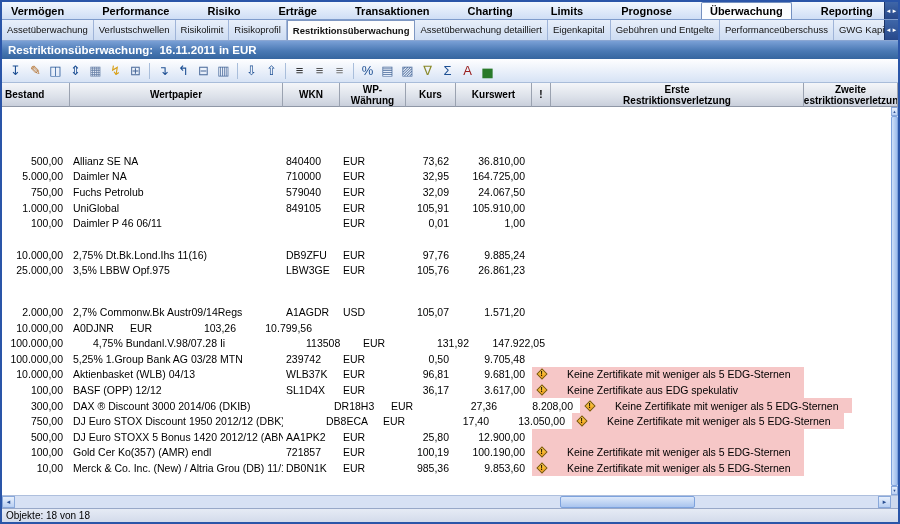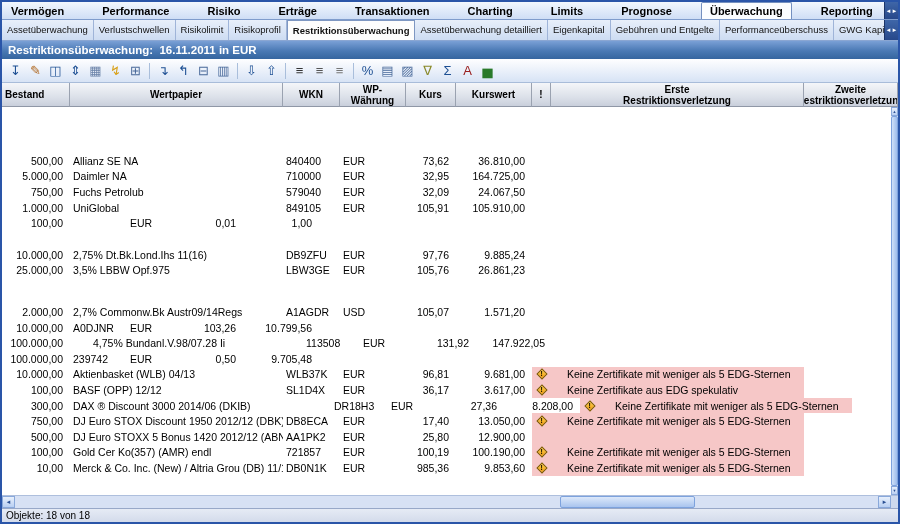--- a/index.html
+++ b/index.html
@@ -238,20 +238,21 @@
           <div class="cell align-left" style="width: 57px; flex: 0 0 57px;">849105</div>
           <div class="cell align-left" style="width: 66px; flex: 0 0 66px;">EUR</div>
           <div class="cell align-right" style="width: 50px; flex: 0 0 50px;">105,91</div>
           <div class="cell align-right" style="width: 76px; flex: 0 0 76px;">105.910,00</div>
           <div class="cell align-center" style="width: 19px; flex: 0 0 19px;"></div>
           <div class="cell align-left c-erste" style="width: 253px; flex: 0 0 253px;"></div>
           <div class="cell align-left" style="flex: 1 1 0%;"></div>
         </div>
         <div class="row">
           <div class="cell align-right" style="width: 68px; flex: 0 0 68px;">100,00</div>
+          <div class="cell align-left" style="width: 213px; flex: 0 0 213px;">Daimler P 46 06/11</div>
           <div class="cell align-left" style="width: 57px; flex: 0 0 57px;"></div>
           <div class="cell align-left" style="width: 66px; flex: 0 0 66px;">EUR</div>
           <div class="cell align-right" style="width: 50px; flex: 0 0 50px;">0,01</div>
           <div class="cell align-right" style="width: 76px; flex: 0 0 76px;">1,00</div>
           <div class="cell align-center" style="width: 19px; flex: 0 0 19px;"></div>
           <div class="cell align-left c-erste" style="width: 253px; flex: 0 0 253px;"></div>
           <div class="cell align-left" style="flex: 1 1 0%;"></div>
         </div>
         <div class="row spacer" style="height: 16px;"></div>
         <div class="row">
@@ -304,20 +305,21 @@
           <div class="cell align-left" style="width: 57px; flex: 0 0 57px;">113508</div>
           <div class="cell align-left" style="width: 66px; flex: 0 0 66px;">EUR</div>
           <div class="cell align-right" style="width: 50px; flex: 0 0 50px;">131,92</div>
           <div class="cell align-right" style="width: 76px; flex: 0 0 76px;">147.922,05</div>
           <div class="cell align-center" style="width: 19px; flex: 0 0 19px;"></div>
           <div class="cell align-left c-erste" style="width: 253px; flex: 0 0 253px;"></div>
           <div class="cell align-left" style="flex: 1 1 0%;"></div>
         </div>
         <div class="row">
           <div class="cell align-right" style="width: 68px; flex: 0 0 68px;">100.000,00</div>
+          <div class="cell align-left" style="width: 213px; flex: 0 0 213px;">5,25% 1.Group Bank AG 03/28 MTN</div>
           <div class="cell align-left" style="width: 57px; flex: 0 0 57px;">239742</div>
           <div class="cell align-left" style="width: 66px; flex: 0 0 66px;">EUR</div>
           <div class="cell align-right" style="width: 50px; flex: 0 0 50px;">0,50</div>
           <div class="cell align-right" style="width: 76px; flex: 0 0 76px;">9.705,48</div>
           <div class="cell align-center" style="width: 19px; flex: 0 0 19px;"></div>
           <div class="cell align-left c-erste" style="width: 253px; flex: 0 0 253px;"></div>
           <div class="cell align-left" style="flex: 1 1 0%;"></div>
         </div>
         <div class="row">
           <div class="cell align-right" style="width: 68px; flex: 0 0 68px;">10.000,00</div>
@@ -363,21 +365,21 @@
               <span class="d"></span>
               <span class="e">!</span>
             </span>
           </div>
           <div class="cell align-left c-erste hl" style="width: 253px; flex: 0 0 253px;">Keine Zertifikate mit weniger als 5 EDG-Sternen</div>
           <div class="cell align-left" style="flex: 1 1 0%;"></div>
         </div>
         <div class="row">
           <div class="cell align-right" style="width: 68px; flex: 0 0 68px;">750,00</div>
           <div class="cell align-left" style="width: 213px; flex: 0 0 213px;">DJ Euro STOX Discount 1950 2012/12 (DBK)</div>
-          <div class="cell align-left" style="width: 57px; flex: 0 0 57px;">DB8ECA</div>
+          <div class="cell align-left" style="width: 57px; flex: 0 0 57px; margin-left: 40px;">DB8ECA</div>
           <div class="cell align-left" style="width: 66px; flex: 0 0 66px;">EUR</div>
           <div class="cell align-right" style="width: 50px; flex: 0 0 50px;">17,40</div>
           <div class="cell align-right" style="width: 76px; flex: 0 0 76px;">13.050,00</div>
           <div class="cell align-center hl" style="width: 19px; flex: 0 0 19px;">
             <span class="warn-wrap">
               <span class="d"></span>
               <span class="e">!</span>
             </span>
           </div>
           <div class="cell align-left c-erste hl" style="width: 253px; flex: 0 0 253px;">Keine Zertifikate mit weniger als 5 EDG-Sternen</div>

